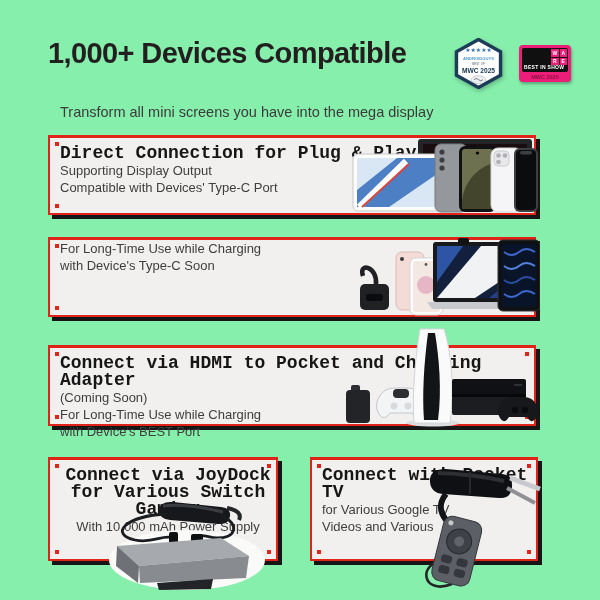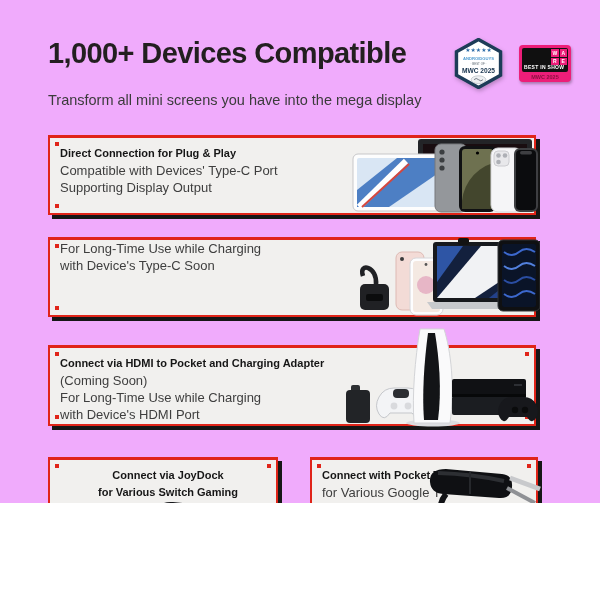--- a/index.html
+++ b/index.html
@@ -1,22 +1,22 @@
 <!DOCTYPE html>
 <html><head>
 <meta charset="utf-8">
 <style>
   html,body{margin:0;padding:0;background:#ffffff;}
-  #canvas{position:relative;width:600px;height:503px;background:#f0abfc;overflow:hidden;
+  #canvas{position:relative;width:600px;height:600px;background:#86efac;overflow:hidden;
           font-family:"Liberation Sans",sans-serif;-webkit-font-smoothing:antialiased;}
 
   
   .page-title{position:absolute;left:48px;top:36px;margin:0;font-size:29px;line-height:34px;
               font-weight:700;letter-spacing:-0.6px;color:#231f20;}
-  .page-subtitle{position:absolute;left:48px;top:92px;margin:0;font-size:14.5px;color:#3b3b3b;}
+  .page-subtitle{position:absolute;left:48px;top:92px;margin:12px;font-size:14.5px;color:#3b3b3b;}
 
   
   .badge-hex{position:absolute;left:454px;top:38px;width:49px;height:51px;filter:drop-shadow(1px 2px 2px rgba(0,0,0,.25));}
   .badge-hex svg{width:100%;height:100%;}
   svg text{font-family:"Liberation Sans",sans-serif;}
   .badge-ware{position:absolute;left:519px;top:45px;width:52px;height:37px;background:#ec1e79;
               border-radius:4px;box-shadow:1px 2px 3px rgba(0,0,0,.3);}
   .bw-inner{position:absolute;left:3px;top:3px;right:3px;bottom:10px;background:#101010;border-radius:2px;}
   .bw-letters{position:absolute;right:4px;top:4px;width:16px;height:16px;display:grid;
               grid-template-columns:1fr 1fr;grid-template-rows:1fr 1fr;gap:1px;background:#101010;}
@@ -26,21 +26,21 @@
   .bw-event{position:absolute;left:0;right:0;bottom:2px;text-align:center;color:#8c1040;font-size:5.5px;font-weight:bold;}
 
   
   .card{position:absolute;background:#f1f0ee;border:2px solid #e02419;border-top-width:3px;
         box-shadow:4px 4px 0 0 #161616;z-index:1;}
   .c1{left:48px;top:135px;width:484px;height:75px;}
   .c2{left:48px;top:237px;width:484px;height:75px;}
   .c3{left:48px;top:345px;width:484px;height:76px;}
   .c4{left:48px;top:457px;width:226px;height:99px;text-align:center;}
   .c5{left:310px;top:457px;width:224px;height:99px;}
-  .card h2{margin:7px 0 0 10px;font-size:11px;line-height:17px;font-weight:700;color:#161616;}
+  .card h2{margin:7px 0 0 10px;font-size:18px;line-height:17px;font-weight:700;color:#161616;font-family:Liberation Mono, monospace;}
   .card h2 span{display:block;}
   .card p{margin:0 0 0 10px;font-size:13px;line-height:17px;color:#3e3e3e;}
   .dot{position:absolute;width:4px;height:4px;background:#e02419;}
   .dot.tl{left:5px;top:4px}.dot.tr{right:5px;top:4px}.dot.bl{left:5px;bottom:5px}.dot.br{right:5px;bottom:5px}
 
   
   .ill{position:absolute;z-index:3;}
 </style>
 </head>
 <body>
@@ -75,22 +75,22 @@
   </div>
 
   <section class="card c1">
     <span class="dot tl"></span>
     <span class="dot tr"></span>
     <span class="dot bl"></span>
     <span class="dot br"></span>
     <h2>
         <span>Direct Connection for Plug &amp; Play</span>
       </h2>
+    <p>Supporting Display Output</p>
     <p>Compatible with Devices' Type-C Port</p>
-    <p>Supporting Display Output</p>
   </section>
 
   <section class="card c2">
     <span class="dot tl"></span>
     <span class="dot tr"></span>
     <span class="dot bl"></span>
     <span class="dot br"></span>
     <p>For Long-Time Use while Charging</p>
     <p>with Device's Type-C Soon</p>
   </section>
@@ -98,21 +98,21 @@
   <section class="card c3">
     <span class="dot tl"></span>
     <span class="dot tr"></span>
     <span class="dot bl"></span>
     <span class="dot br"></span>
     <h2>
         <span>Connect via HDMI to Pocket and Charging Adapter</span>
       </h2>
     <p>(Coming Soon)</p>
     <p>For Long-Time Use while Charging</p>
-    <p>with Device's HDMI Port</p>
+    <p>with Device's BEST Port</p>
   </section>
 
   <section class="card c4">
     <span class="dot tl"></span>
     <span class="dot tr"></span>
     <span class="dot bl"></span>
     <span class="dot br"></span>
     <h2>
       <span>Connect via JoyDock</span>
       <span>for Various Switch Gaming</span>

